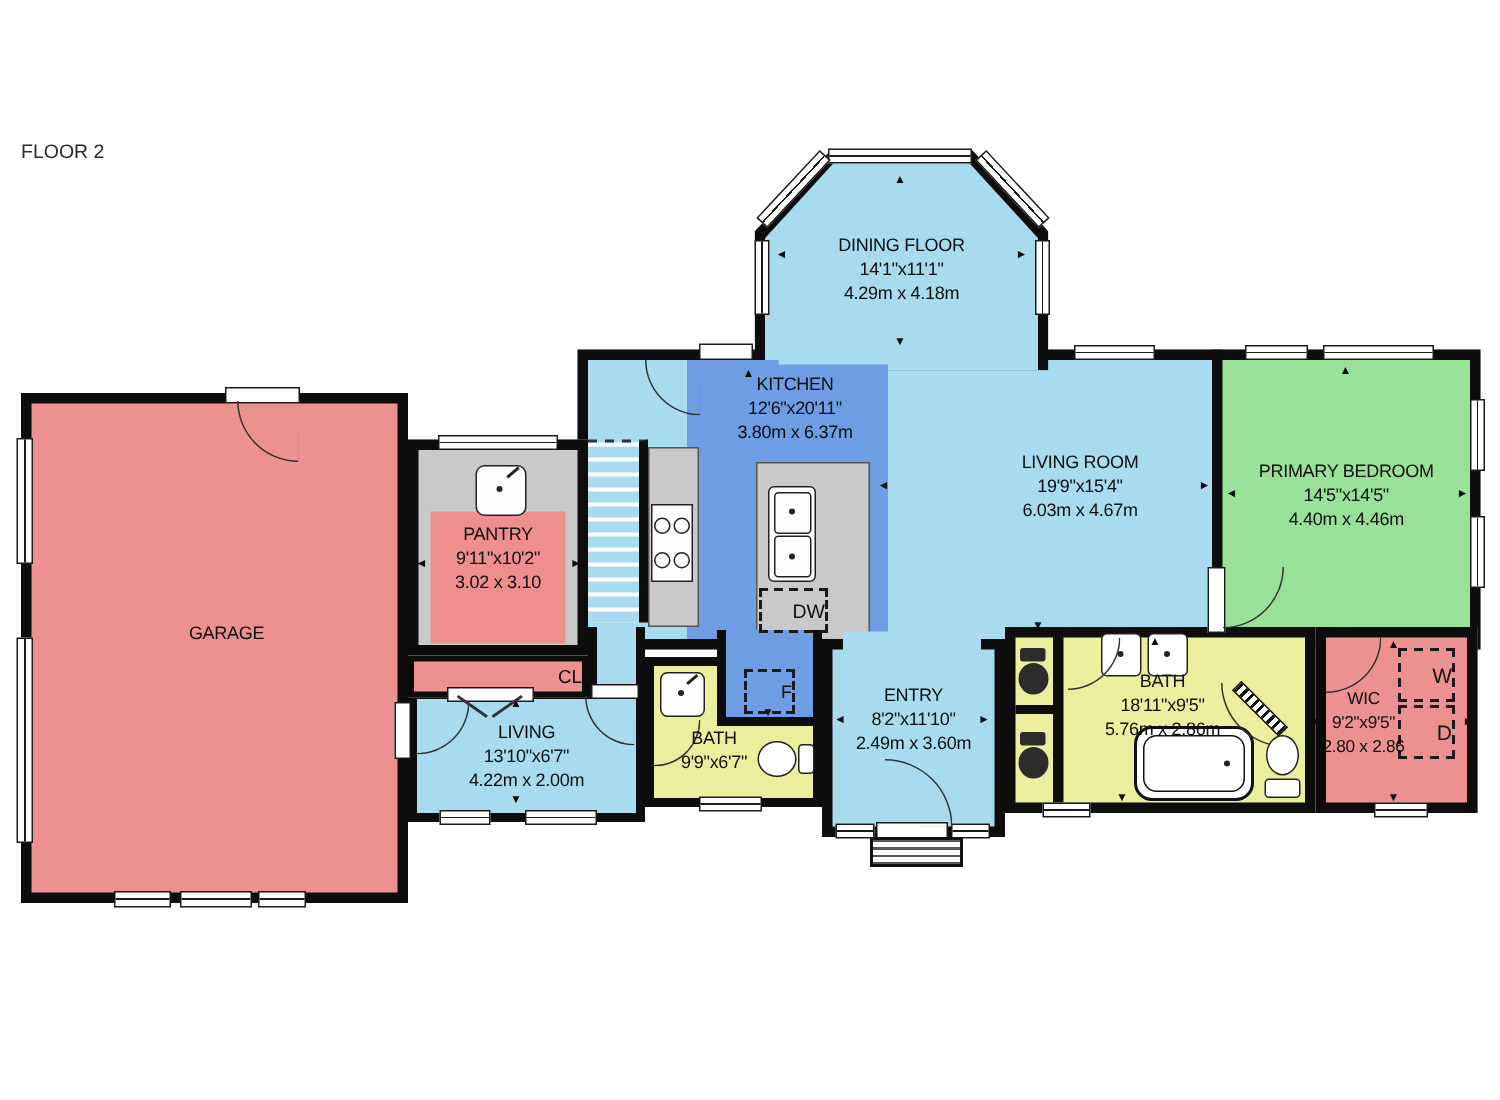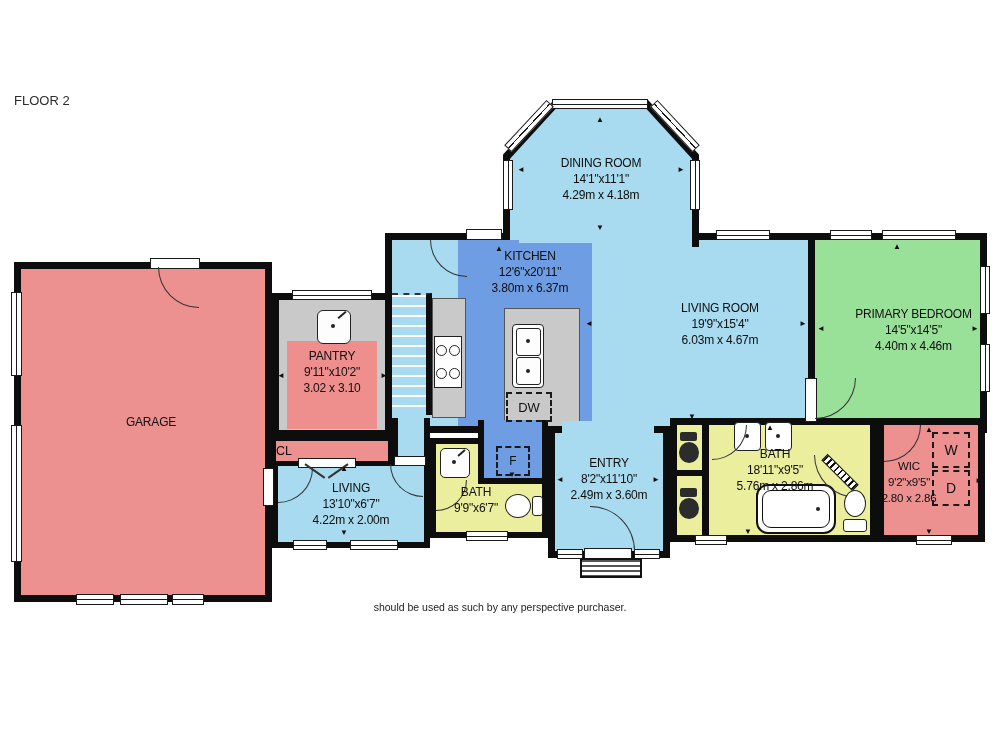--- a/index.html
+++ b/index.html
@@ -21,21 +21,21 @@
   .win-v{background:#fff;border:1px solid #1a1a1a;z-index:7;
          background-image:linear-gradient(to right,transparent 44%,#1a1a1a 44%,#1a1a1a 58%,transparent 58%);}
   .leaf{background:#fff;border:1px solid #1a1a1a;z-index:7;}
   .arrow{font-size:8px;line-height:8px;color:#0d0d0d;z-index:9;}
   
   .arc{z-index:7;}
   .arc-bl{border-left:1.4px solid #333;border-bottom:1.4px solid #333;border-bottom-left-radius:100%;}
   .arc-br{border-right:1.4px solid #333;border-bottom:1.4px solid #333;border-bottom-right-radius:100%;}
   .arc-tr{border-right:1.4px solid #333;border-top:1.4px solid #333;border-top-right-radius:100%;}
   .dash{box-sizing:border-box;border:2px dashed #1a1a1a;z-index:7;
-        display:flex;align-items:center;justify-content:center;font-size:13px;color:#111;}
+        display:flex;align-items:center;justify-content:flex-end;font-size:13px;color:#111;}
   
   .fixt{box-sizing:border-box;background:#fdfdfd;border:1.5px solid #222;z-index:7;}
   .burner{width:9px;height:9px;border:1.5px solid #222;border-radius:50%;background:#fff;}
   .dot{width:4px;height:4px;border-radius:50%;background:#222;}
   .steps{background:#fff;border:2px solid #111;z-index:7;
          background-image:repeating-linear-gradient(to bottom,#555 0 1.5px,transparent 1.5px 5px);}
   .stairs{background:#a8dbef;z-index:3;box-sizing:border-box;
           border-right:6px solid #0d0d0d;border-top:2px dashed #333;
           background-image:repeating-linear-gradient(to bottom,#ffffff 0 2.5px,transparent 2.5px 10px);}
 </style>
@@ -50,21 +50,21 @@
 
 <div class="abs" style="left:503px;top:100px;width:196px;height:147px;background:#0d0d0d;z-index:2;clip-path:polygon(26% 0,74% 0,100% 37%,100% 100%,0 100%,0 37%);"></div>
 <div class="abs" style="left:510px;top:107px;width:182px;height:140px;background:#a8dbef;z-index:2;clip-path:polygon(26% 0,74% 0,100% 37%,100% 100%,0 100%,0 37%);"></div>
 <div class="abs" style="left:519px;top:231px;width:162px;height:12px;background:#a8dbef;z-index:5;"></div>
 <div class="abs win-h" style="left:552px;top:99px;width:94px;height:8px;"></div>
 <div class="abs win-h" style="left:498px;top:121px;width:60px;height:8px;transform:rotate(-47deg);"></div>
 <div class="abs win-h" style="left:644px;top:121px;width:60px;height:8px;transform:rotate(47deg);"></div>
 <div class="abs win-v" style="left:503px;top:160px;width:8px;height:48px;"></div>
 <div class="abs win-v" style="left:690px;top:160px;width:8px;height:48px;"></div>
 <div class="abs rlabel" style="left:511px;top:155px;width:180px;">
-  <div>DINING ROOM</div>
+  <div>DINING FLOOR</div>
   <div>14'1"x11'1"</div>
   <div>4.29m x 4.18m</div>
 </div>
 <span class="abs arrow" style="left:596px;top:116px;">▲</span>
 <span class="abs arrow" style="left:596px;top:224px;">▼</span>
 <span class="abs arrow" style="left:517px;top:166px;">◄</span>
 <span class="abs arrow" style="left:677px;top:166px;">►</span>
 
 <div class="abs" style="left:458px;top:240px;width:134px;height:186px;background:#6e9de4;z-index:2;"></div>
 <div class="abs stairs" style="left:392px;top:293px;width:40px;height:122px;"></div>
@@ -130,21 +130,21 @@
 </div>
 <div class="abs" style="left:287px;top:341px;width:90px;height:88px;background:#ee8f8e;z-index:6;"></div>
 <div class="abs rlabel" style="left:282px;top:348px;width:100px;">
   <div>PANTRY</div>
   <div>9'11"x10'2"</div>
   <div>3.02 x 3.10</div>
 </div>
 <span class="abs arrow" style="left:277px;top:372px;">◄</span>
 <span class="abs arrow" style="left:380px;top:372px;">►</span>
 
-<div class="abs" style="left:272px;top:437px;width:120px;height:28px;background:#ec9190;box-sizing:border-box;border:4px solid #0d0d0d;z-index:5;display:flex;align-items:center;justify-content:flex-start;">
+<div class="abs" style="left:272px;top:437px;width:120px;height:28px;background:#ec9190;box-sizing:border-box;border:4px solid #0d0d0d;z-index:5;display:flex;align-items:center;justify-content:flex-end;">
   <span style="font-size:12.5px;color:#0e0e0e;">CL</span>
 </div>
 
 <div class="abs" style="left:392px;top:418px;width:38px;height:46px;background:#a8dbef;box-sizing:border-box;border-left:6px solid #0d0d0d;border-right:6px solid #0d0d0d;z-index:4;"></div>
 
 <div class="abs room" style="left:272px;top:460px;width:158px;height:88px;background:#a8dbef;border-width:6px;z-index:3;"></div>
 <div class="abs rlabel" style="left:272px;top:480px;width:158px;">
   <div>LIVING</div>
   <div>13'10"x6'7"</div>
   <div>4.22m x 2.00m</div>
@@ -246,27 +246,26 @@
 <span class="abs arrow" style="left:925px;top:426px;">▲</span>
 <span class="abs arrow" style="left:925px;top:528px;">▼</span>
 <div class="abs arc arc-br" style="left:884px;top:425px;width:36px;height:36px;"></div>
 <div class="abs win-h" style="left:916px;top:535px;width:34px;height:8px;"></div>
 
 <div class="abs room" style="left:808px;top:233px;width:179px;height:200px;background:#99e099;z-index:2;"></div>
 <div class="abs win-h" style="left:830px;top:230px;width:40px;height:8px;"></div>
 <div class="abs win-h" style="left:882px;top:230px;width:72px;height:8px;"></div>
 <div class="abs win-v" style="left:980px;top:266px;width:8px;height:46px;"></div>
 <div class="abs win-v" style="left:980px;top:344px;width:8px;height:46px;"></div>
-<div class="abs rlabel" style="left:815px;top:306px;width:165px;padding-left:16px;">
+<div class="abs rlabel" style="left:815px;top:306px;width:165px;">
   <div>PRIMARY BEDROOM</div>
   <div>14'5"x14'5"</div>
   <div>4.40m x 4.46m</div>
 </div>
 <span class="abs arrow" style="left:817px;top:325px;">◄</span>
 <span class="abs arrow" style="left:971px;top:325px;">►</span>
 <span class="abs arrow" style="left:893px;top:243px;">▲</span>
 <span class="abs arrow" style="left:893px;top:418px;">▼</span>
 <div class="abs leaf" style="left:805px;top:378px;width:10px;height:42px;"></div>
 <div class="abs arc arc-br" style="left:815px;top:378px;width:40px;height:40px;"></div>
 
 <div class="abs footer" style="left:0;top:601px;">
-  <div>should be used as such by any perspective purchaser.</div>
 </div>
 
 </body></html>

